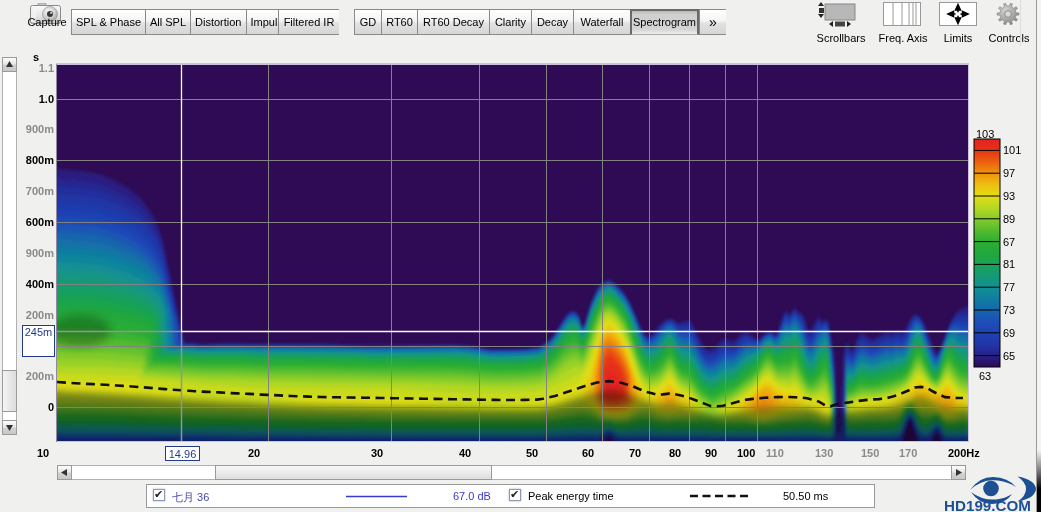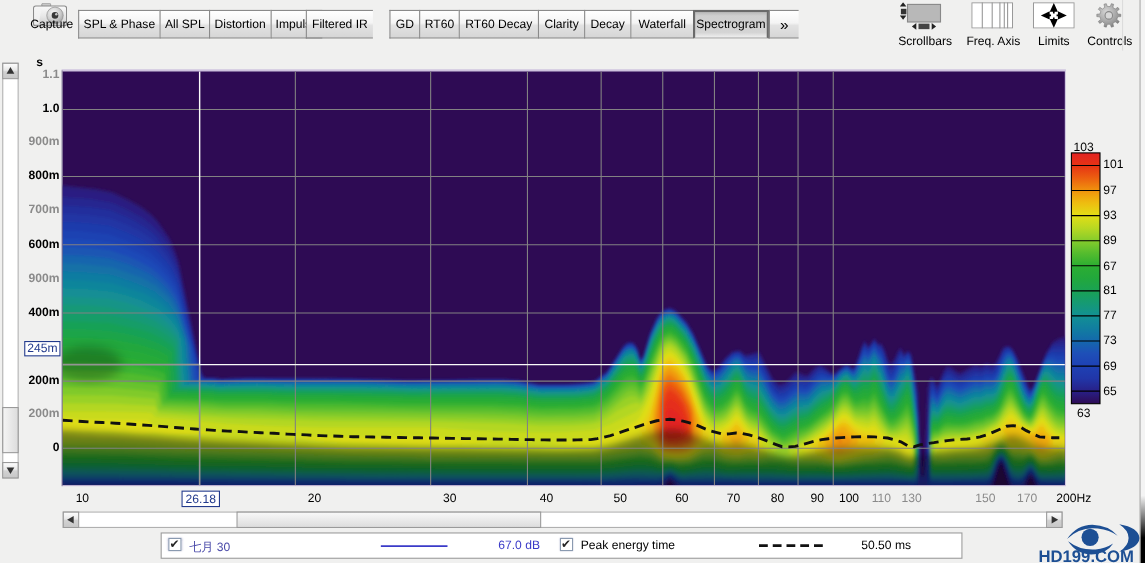--- a/index.html
+++ b/index.html
@@ -1,20 +1,20 @@
 <!DOCTYPE html>
 <html><head><meta charset="utf-8"><style>
 *{margin:0;padding:0;box-sizing:border-box}
 html,body{width:1041px;height:512px;overflow:hidden;background:#f0f0ef;font-family:"Liberation Sans",sans-serif;}
 #root{position:relative;width:1041px;height:512px;}
 .tab{position:absolute;top:9px;height:26px;background:linear-gradient(#ffffff,#f4f4f4 45%,#e2e2e2 55%,#d6d6d6);border:1px solid #8a8a8a;border-right:none;text-align:center;line-height:24px;font-size:11px;color:#000;}
 .tab.sel{background:linear-gradient(#b8b8b8,#cfcfcf 15%,#d4d4d4 80%,#efefef);border:2px solid #6a6a6a;border-bottom:1px solid #aaa;line-height:22px;}
 .toolbtn{position:absolute;top:32px;font-size:11px;color:#000;text-align:center;}
 .yl{position:absolute;right:987px;width:40px;text-align:right;font-size:11px;font-weight:bold;}
-.xl{position:absolute;top:447px;width:44px;text-align:right;font-size:11px;}
+.xl{position:absolute;top:447px;width:44px;text-align:left;font-size:11px;font-weight:bold;}
 .cbl{position:absolute;left:1003px;font-size:11px;color:#000;}
 .cursorbox{position:absolute;border:1px solid #223a8c;background:#fff;color:#223a8c;font-size:11px;text-align:center;z-index:5;}
 .sb{position:absolute;background:#f0f0f0;}
 .sbbtn{position:absolute;background:linear-gradient(#fdfdfd,#e8e8e8 45%,#d2d2d2 55%,#c8c8c8);border:1px solid #9a9a9a;}
 .legend-item{position:absolute;font-size:11px;}
 .chk{position:absolute;width:12px;height:12px;background:#fff;border:1px solid #8a9ab0;box-shadow:0 0 2px #aac;}
 .chk:after{content:"\2714";position:absolute;left:0px;top:-2px;font-size:11px;color:#222;}
 </style></head>
 <body>
 <div id="root">
@@ -131,21 +131,21 @@
     <div class="xl" style="left:248px;color:#000">20</div>
     <div class="xl" style="left:371px;color:#000">30</div>
     <div class="xl" style="left:459px;color:#000">40</div>
     <div class="xl" style="left:526px;color:#000">50</div>
     <div class="xl" style="left:582px;color:#000">60</div>
     <div class="xl" style="left:629px;color:#000">70</div>
     <div class="xl" style="left:669px;color:#000">80</div>
     <div class="xl" style="left:705px;color:#000">90</div>
     <div class="xl" style="left:737px;color:#000">100</div>
     <div class="xl" style="left:766px;color:#8a8a8a">110</div>
-    <div class="xl" style="left:794px;color:#8a8a8a">130</div>
+    <div class="xl" style="left:815px;color:#8a8a8a">130</div>
     <div class="xl" style="left:861px;color:#8a8a8a">150</div>
     <div class="xl" style="left:899px;color:#8a8a8a">170</div>
     <div class="xl" style="left:948px;color:#000">200Hz</div>
 
 <svg style="position:absolute;left:0;top:0" width="1041" height="512" viewBox="0 0 1041 512">
 <defs>
 <filter id="sblur" x="-5%" y="-5%" width="110%" height="110%">
           <feGaussianBlur stdDeviation="1.5"></feGaussianBlur>
         </filter>
 <filter id="dkblur" x="-10%" y="-10%" width="120%" height="120%">
@@ -262,22 +262,22 @@
       <line x1="974" y1="196.0" x2="1000" y2="196.0" stroke="#000" stroke-width="1"></line>
       <line x1="974" y1="218.8" x2="1000" y2="218.8" stroke="#000" stroke-width="1"></line>
       <line x1="974" y1="241.6" x2="1000" y2="241.6" stroke="#000" stroke-width="1"></line>
       <line x1="974" y1="264.4" x2="1000" y2="264.4" stroke="#000" stroke-width="1"></line>
       <line x1="974" y1="287.2" x2="1000" y2="287.2" stroke="#000" stroke-width="1"></line>
       <line x1="974" y1="310.0" x2="1000" y2="310.0" stroke="#000" stroke-width="1"></line>
       <line x1="974" y1="332.8" x2="1000" y2="332.8" stroke="#000" stroke-width="1"></line>
       <line x1="974" y1="355.6" x2="1000" y2="355.6" stroke="#000" stroke-width="1"></line>
 </svg>
 
-<div class="cursorbox" style="left:22px;top:310px;width:33px;height:14px;line-height:13px">245m</div>
-<div class="cursorbox" style="left:165px;top:446px;width:35px;height:15px;line-height:14px">26.18</div>
+<div class="cursorbox" style="left:22px;top:325px;width:33px;height:32px;line-height:13px">245m</div>
+<div class="cursorbox" style="left:165px;top:446px;width:35px;height:15px;line-height:14px">14.96</div>
 
 <div class="cbl" style="top:128px;left:976px">103</div>
 <div class="cbl" style="top:144px">101</div>
     <div class="cbl" style="top:167px">97</div>
     <div class="cbl" style="top:190px">93</div>
     <div class="cbl" style="top:213px">89</div>
     <div class="cbl" style="top:236px">67</div>
     <div class="cbl" style="top:258px">81</div>
     <div class="cbl" style="top:281px">77</div>
     <div class="cbl" style="top:304px">73</div>
@@ -291,21 +291,21 @@
       <path d="M4,7.5 L10,4 L10,11Z" fill="#333"></path>
     </svg>
 <div class="sbbtn" style="left:951px;top:465px;width:15px;height:15px"></div>
 <svg style="position:absolute;left:951px;top:465px" width="15" height="15">
       <path d="M11,7.5 L5,4 L5,11Z" fill="#333"></path>
     </svg>
 <div class="sbbtn" style="left:215px;top:465px;width:277px;height:15px;background:linear-gradient(#f8f8f8,#ddd)"></div>
 
 <div style="position:absolute;left:146px;top:484px;width:729px;height:24px;background:#fff;border:1px solid #999"></div>
 <div class="chk" style="left:153px;top:489px"></div>
-<div class="legend-item" style="left:172px;top:490px;color:#4848a8">七月 30</div>
+<div class="legend-item" style="left:172px;top:490px;color:#4848a8">七月 36</div>
 <svg style="position:absolute;left:346px;top:495px" width="61" height="3">
       <line x1="0" y1="1.5" x2="61" y2="1.5" stroke="#3a3ac8" stroke-width="1.6"></line>
     </svg>
 <div class="legend-item" style="left:453px;top:490px;color:#3a3ac8">67.0 dB</div>
 <div class="chk" style="left:509px;top:489px"></div>
 <div class="legend-item" style="left:528px;top:490px;color:#000">Peak energy time</div>
 <svg style="position:absolute;left:690px;top:494px" width="60" height="4">
       <line x1="0" y1="2" x2="60" y2="2" stroke="#111" stroke-width="2.6" stroke-dasharray="8,4.5"></line>
     </svg>
 <div class="legend-item" style="left:783px;top:490px;color:#000">50.50 ms</div>

